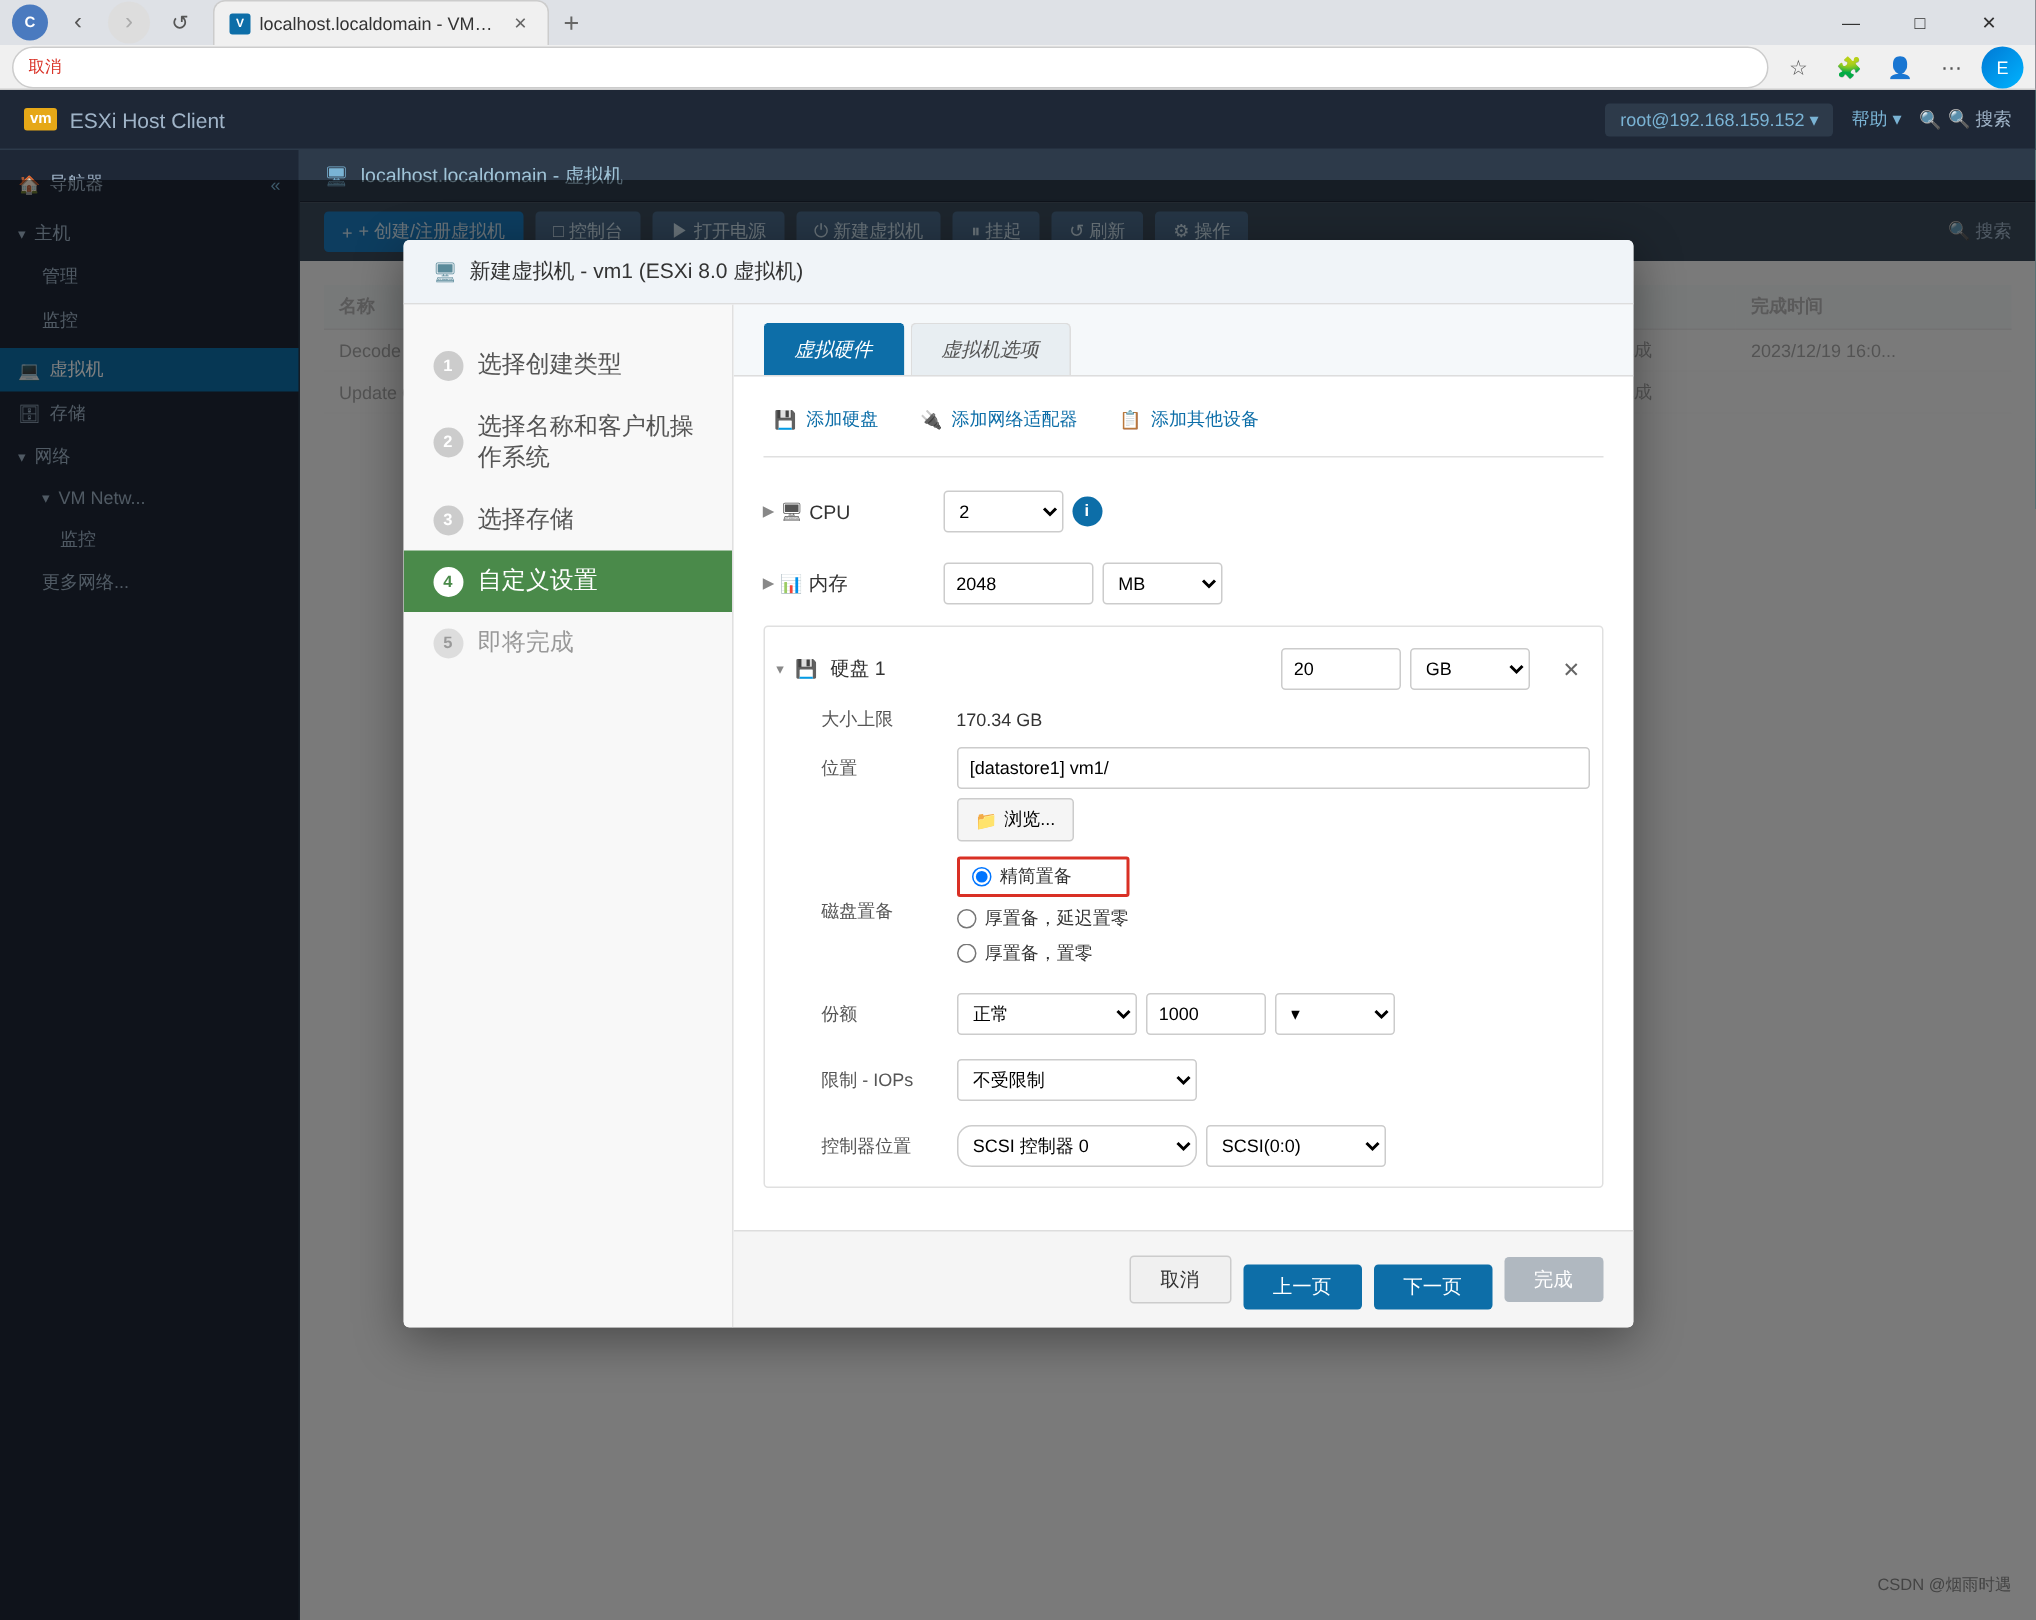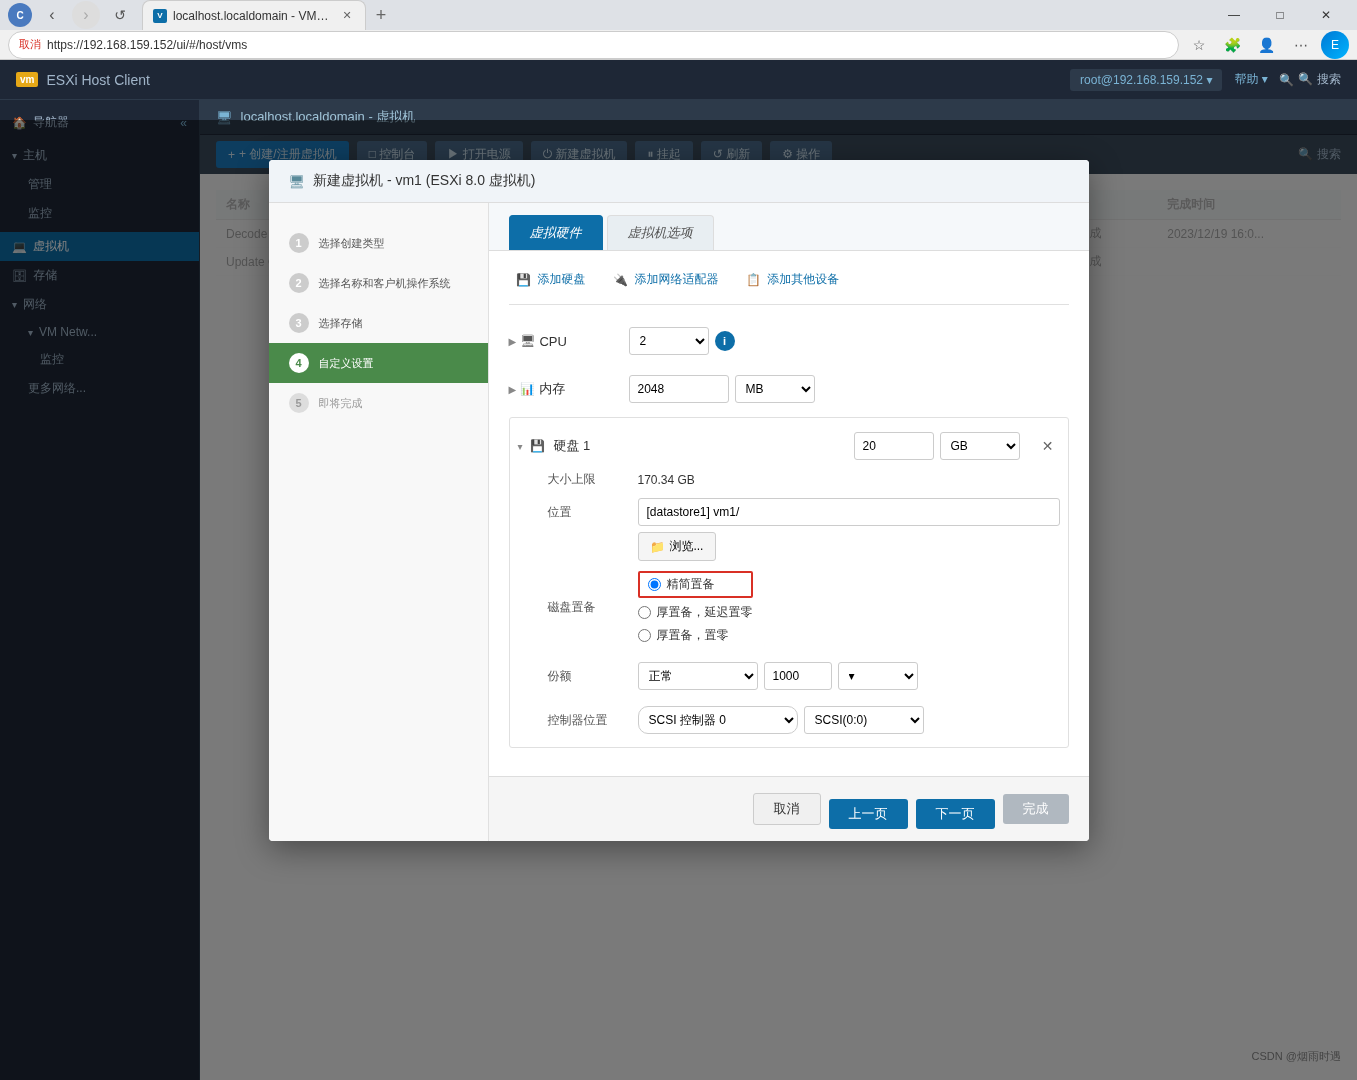--- a/index.html
+++ b/index.html
@@ -49,21 +49,21 @@
     
     .wizard-steps { width: 220px; background: #f8f8f8; border-right: 1px solid #e0e0e0; padding: 20px 0; flex-shrink: 0; }
     .wizard-step { padding: 10px 20px; display: flex; align-items: center; gap: 10px; cursor: pointer; }
     .wizard-step.active { background: #4a8a4a; color: white; }
     .wizard-step.active .step-num { background: white; color: #4a8a4a; }
     .wizard-step.completed { color: #555; }
     .wizard-step.upcoming { color: #999; }
     .step-num { width: 20px; height: 20px; border-radius: 50%; background: #ccc; color: white; display: flex; align-items: center; justify-content: center; font-size: 11px; font-weight: bold; flex-shrink: 0; }
     .wizard-step.active .step-num { background: white; color: #4a8a4a; font-weight: bold; }
     .wizard-step.upcoming .step-num { background: #ddd; color: #999; }
-    .step-label { font-size: 11px; }
+    .step-label { font-size: 16px; }
 
     
     .wizard-content { flex: 1; display: flex; flex-direction: column; overflow: hidden; }
     .wizard-tabs { display: flex; padding: 12px 20px 0; background: #f5f8fa; border-bottom: 1px solid #ddd; gap: 0; }
     .wizard-tab { padding: 8px 20px; font-size: 13px; cursor: pointer; border: 1px solid #ddd; border-bottom: none; background: #e8eef2; color: #555; border-radius: 4px 4px 0 0; margin-right: 4px; font-style: italic; }
     .wizard-tab.active { background: #0d6ea8; color: white; border-color: #0d6ea8; }
 
     .wizard-form { flex: 1; overflow-y: auto; padding: 16px 20px; }
 
     
@@ -139,21 +139,20 @@
     <div style="width:30px;height:30px;display:flex;align-items:center;justify-content:center;font-size:18px;color:#666;cursor:pointer;">+</div>
     <div style="margin-left:auto;display:flex;">
       <div style="width:46px;height:30px;display:flex;align-items:center;justify-content:center;cursor:pointer;font-size:12px;color:#333;">—</div>
       <div style="width:46px;height:30px;display:flex;align-items:center;justify-content:center;cursor:pointer;font-size:12px;color:#333;">□</div>
       <div style="width:46px;height:30px;display:flex;align-items:center;justify-content:center;cursor:pointer;font-size:12px;color:#333;">✕</div>
     </div>
   </div>
   <div class="browser-toolbar">
     <div class="browser-address-bar">
       <span class="security-warning" style="color:#d93025;font-size:11px;">取消</span>
-      <span style="color:#333;font-size:12px;flex:1;">https://192.168.159.152/ui/#/host/vms</span>
     </div>
     <div style="width:28px;height:28px;background:none;border:none;cursor:pointer;display:flex;align-items:center;justify-content:center;font-size:14px;color:#555;border-radius:50%;">☆</div>
     <div style="width:28px;height:28px;background:none;border:none;cursor:pointer;display:flex;align-items:center;justify-content:center;font-size:14px;color:#555;border-radius:50%;">🧩</div>
     <div style="width:28px;height:28px;background:none;border:none;cursor:pointer;display:flex;align-items:center;justify-content:center;font-size:14px;color:#555;border-radius:50%;">👤</div>
     <div style="width:28px;height:28px;background:none;border:none;cursor:pointer;display:flex;align-items:center;justify-content:center;font-size:14px;color:#555;border-radius:50%;">⋯</div>
     <div style="width:28px;height:28px;background:linear-gradient(135deg,#0078d4,#00b4ff);border-radius:50%;display:flex;align-items:center;justify-content:center;font-size:12px;color:white;">E</div>
   </div>
 </div>
 
 <div class="app-container" style="position:relative;">
@@ -428,27 +427,34 @@
 
               <div class="disk-row" style="margin-top:8px;">
                 <div style="width:30px;flex-shrink:0;"></div>
                 <span style="width:90px;font-size:12px;color:#555;flex-shrink:0;">份额</span>
                 <div class="input-group">
                   <select class="form-select" style="min-width:120px;">
                     <option>正常</option>
                     <option>低</option>
                     <option>高</option>
                   </select>
-                  <input type="text" class="form-input" style="width: 68px;" value="1000">
+                  <input type="text" class="form-input" style="width: 80px;" value="1000">
                   <select class="form-select">
                     <option>▾</option>
                   </select>
                 </div>
               </div>
 
+              <div class="disk-row" style="margin-top:6px;">
+                <div style="width:30px;flex-shrink:0;"></div>
+                <span style="width:90px;font-size:12px;color:#555;flex-shrink:0;">限制 - IOPs</span>
+                <select class="form-select" style="min-width:160px;">
+                  <option>不受限制</option>
+                </select>
+              </div>
 
               <div class="disk-row" style="margin-top:6px;">
                 <div style="width:30px;flex-shrink:0;"></div>
                 <span style="width:90px;font-size:12px;color:#555;flex-shrink:0;">控制器位置</span>
                 <div class="input-group">
                   <select class="form-select" style="min-width:160px;border-radius:10px;">
                     <option>SCSI 控制器 0</option>
                   </select>
                   <select class="form-select" style="min-width:120px;">
                     <option>SCSI(0:0)</option>

